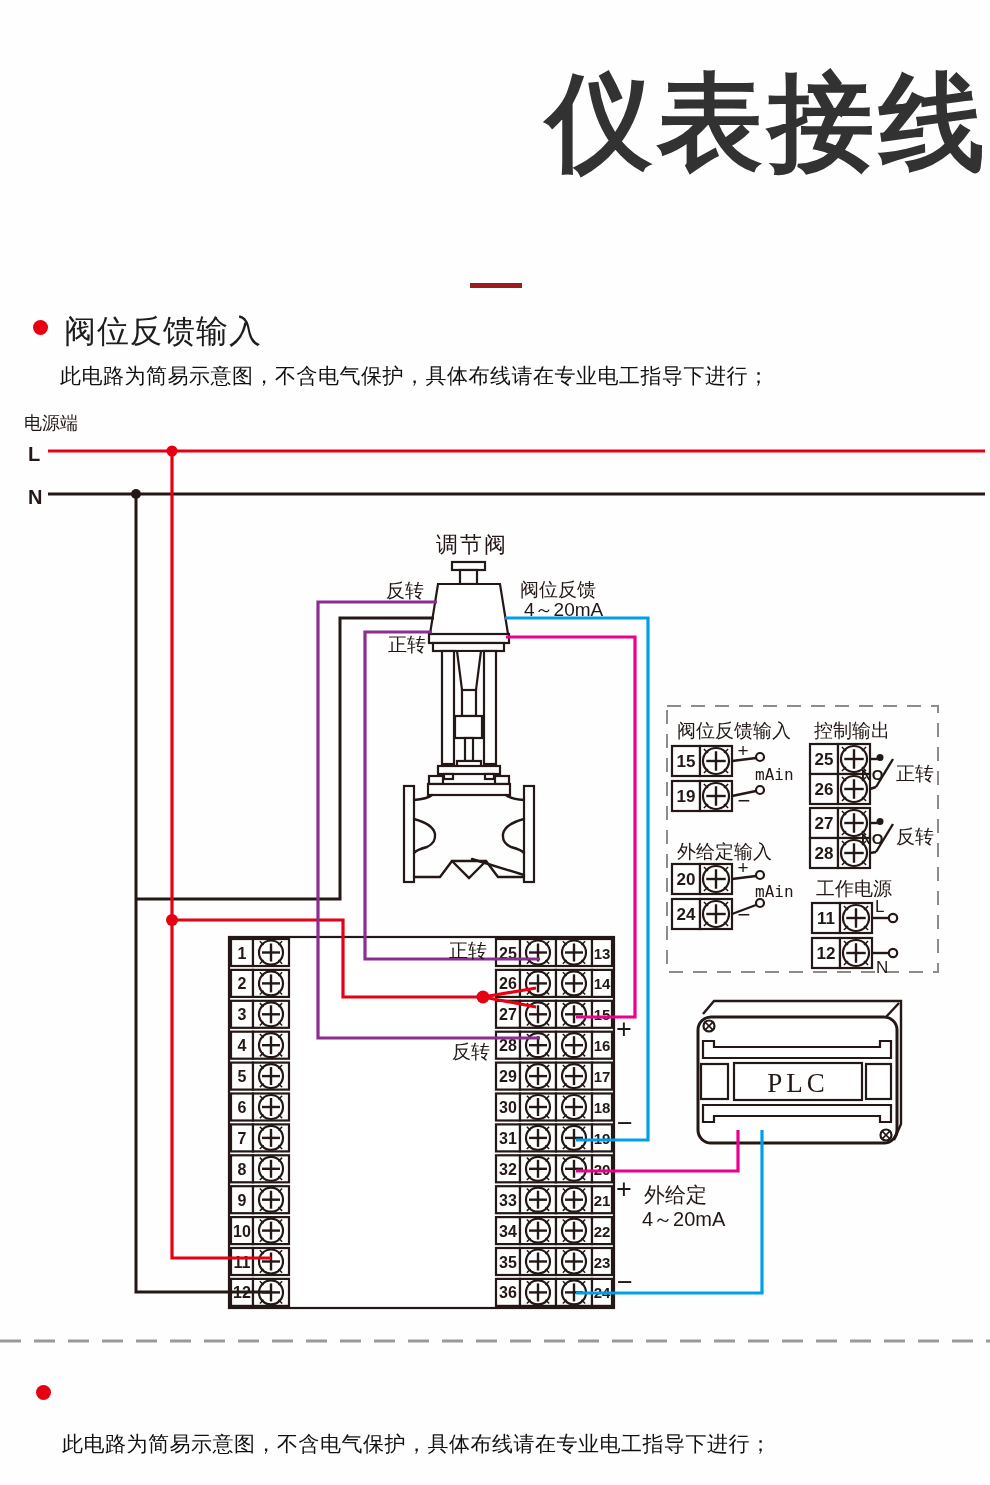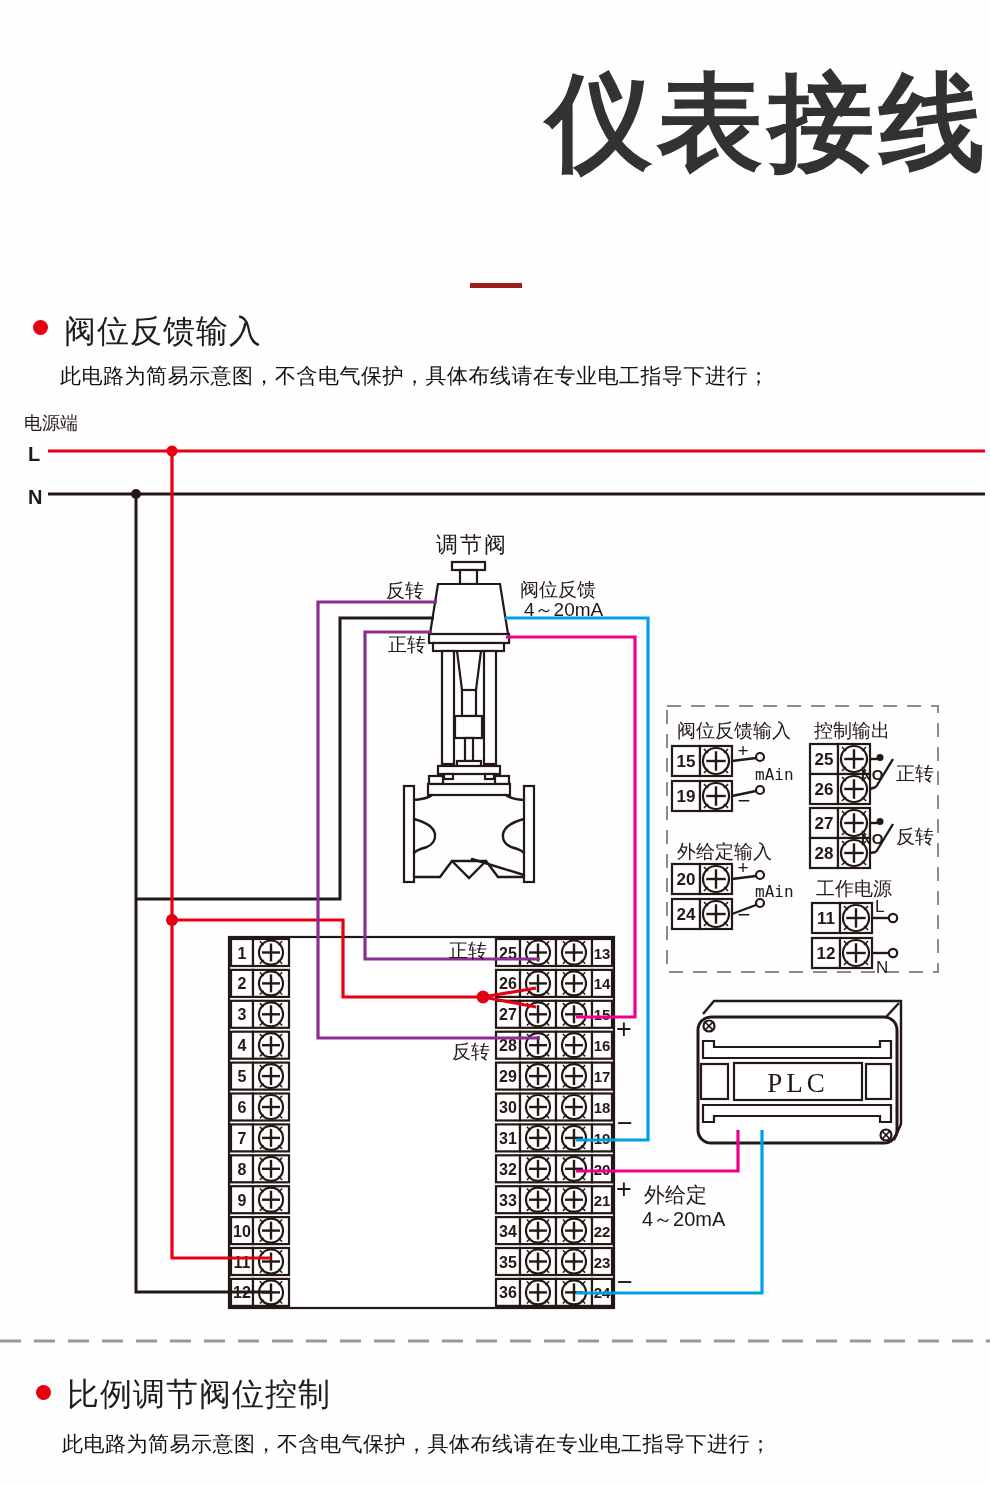--- a/index.html
+++ b/index.html
@@ -652,16 +652,15 @@
 
     <text class="t num" x="861" y="780" font-size="15">NO</text>
     <text class="t" x="896" y="780" font-size="19">正转</text>
     <text class="t num" x="861" y="844" font-size="15">NO</text>
     <text class="t" x="896" y="843" font-size="19">反转</text>
     <text class="t" x="875" y="912" font-size="17">L</text>
     <text class="t" x="876" y="973" font-size="17">N</text>
   </svg>
 
   <div class="bullet" style="left:36px;top:1385px;"></div>
-  <div class="section-heading" style="left:67px;top:1373px;">比例调节阀位控制</div>
   <div class="section-note" style="left:62px;top:1430px;">此电路为简易示意图，不含电气保护，具体布线请在专业电工指导下进行；</div>
 
 </div>
 
 </body></html>

